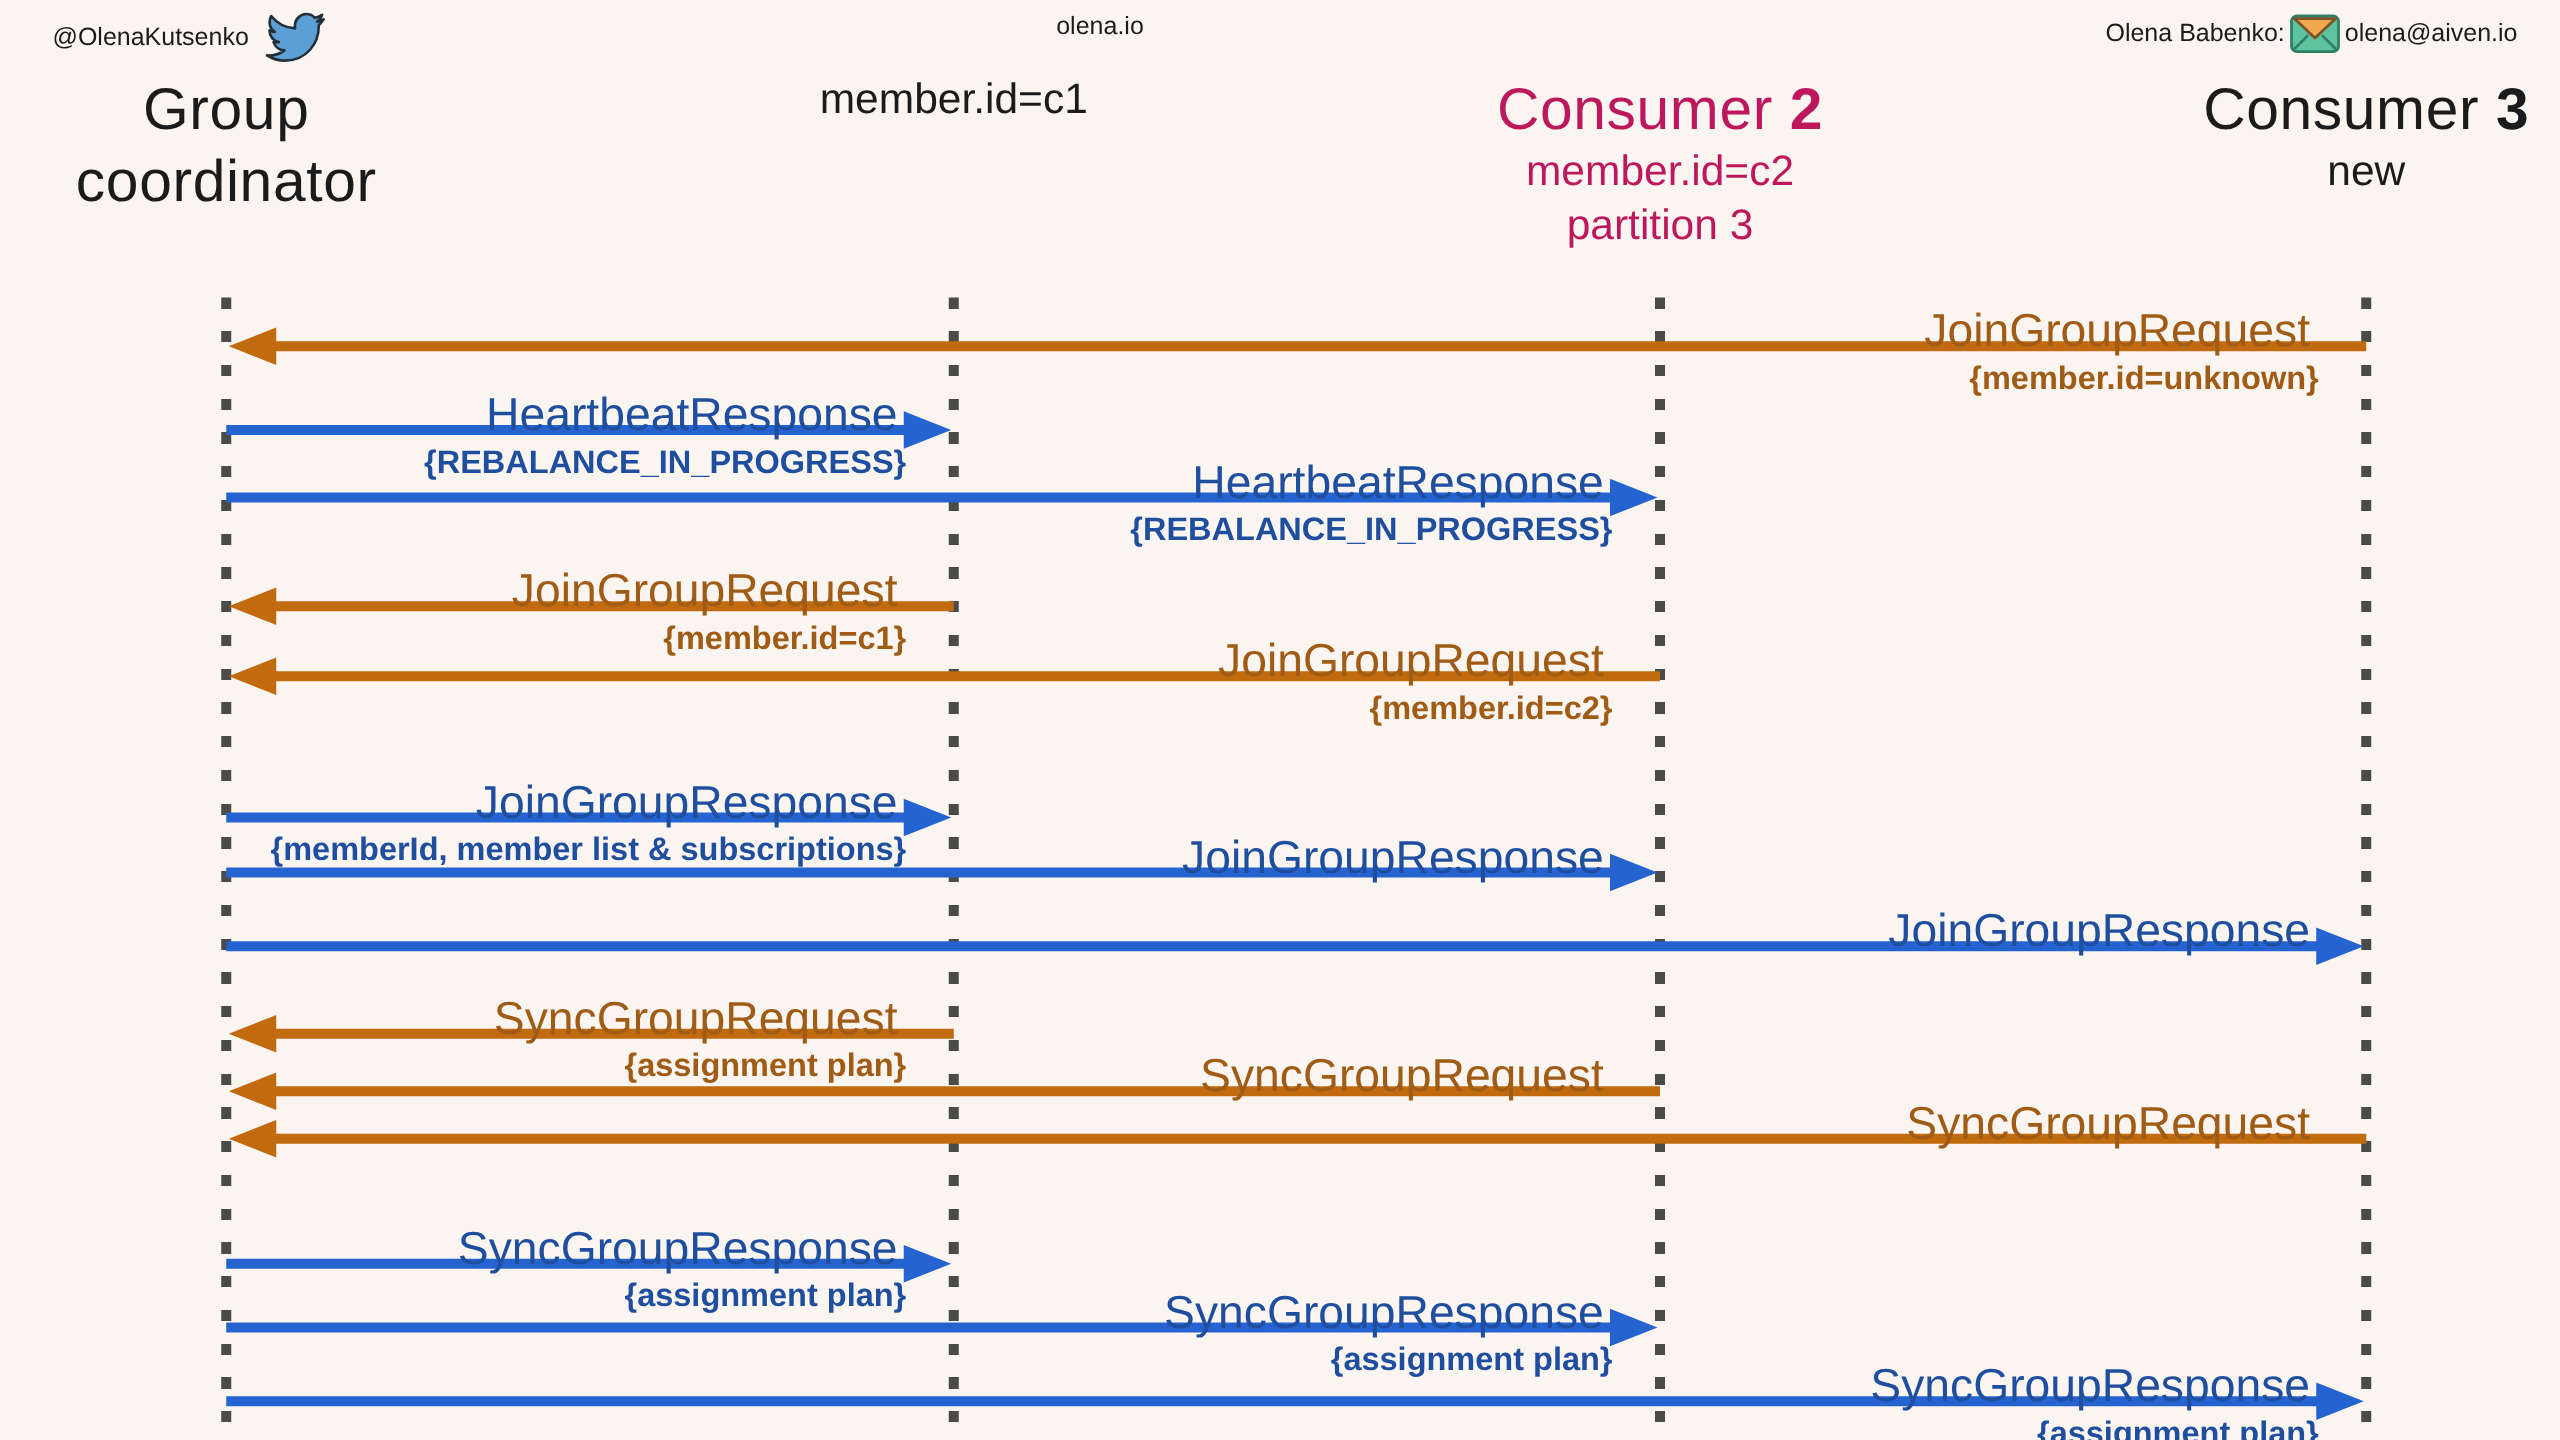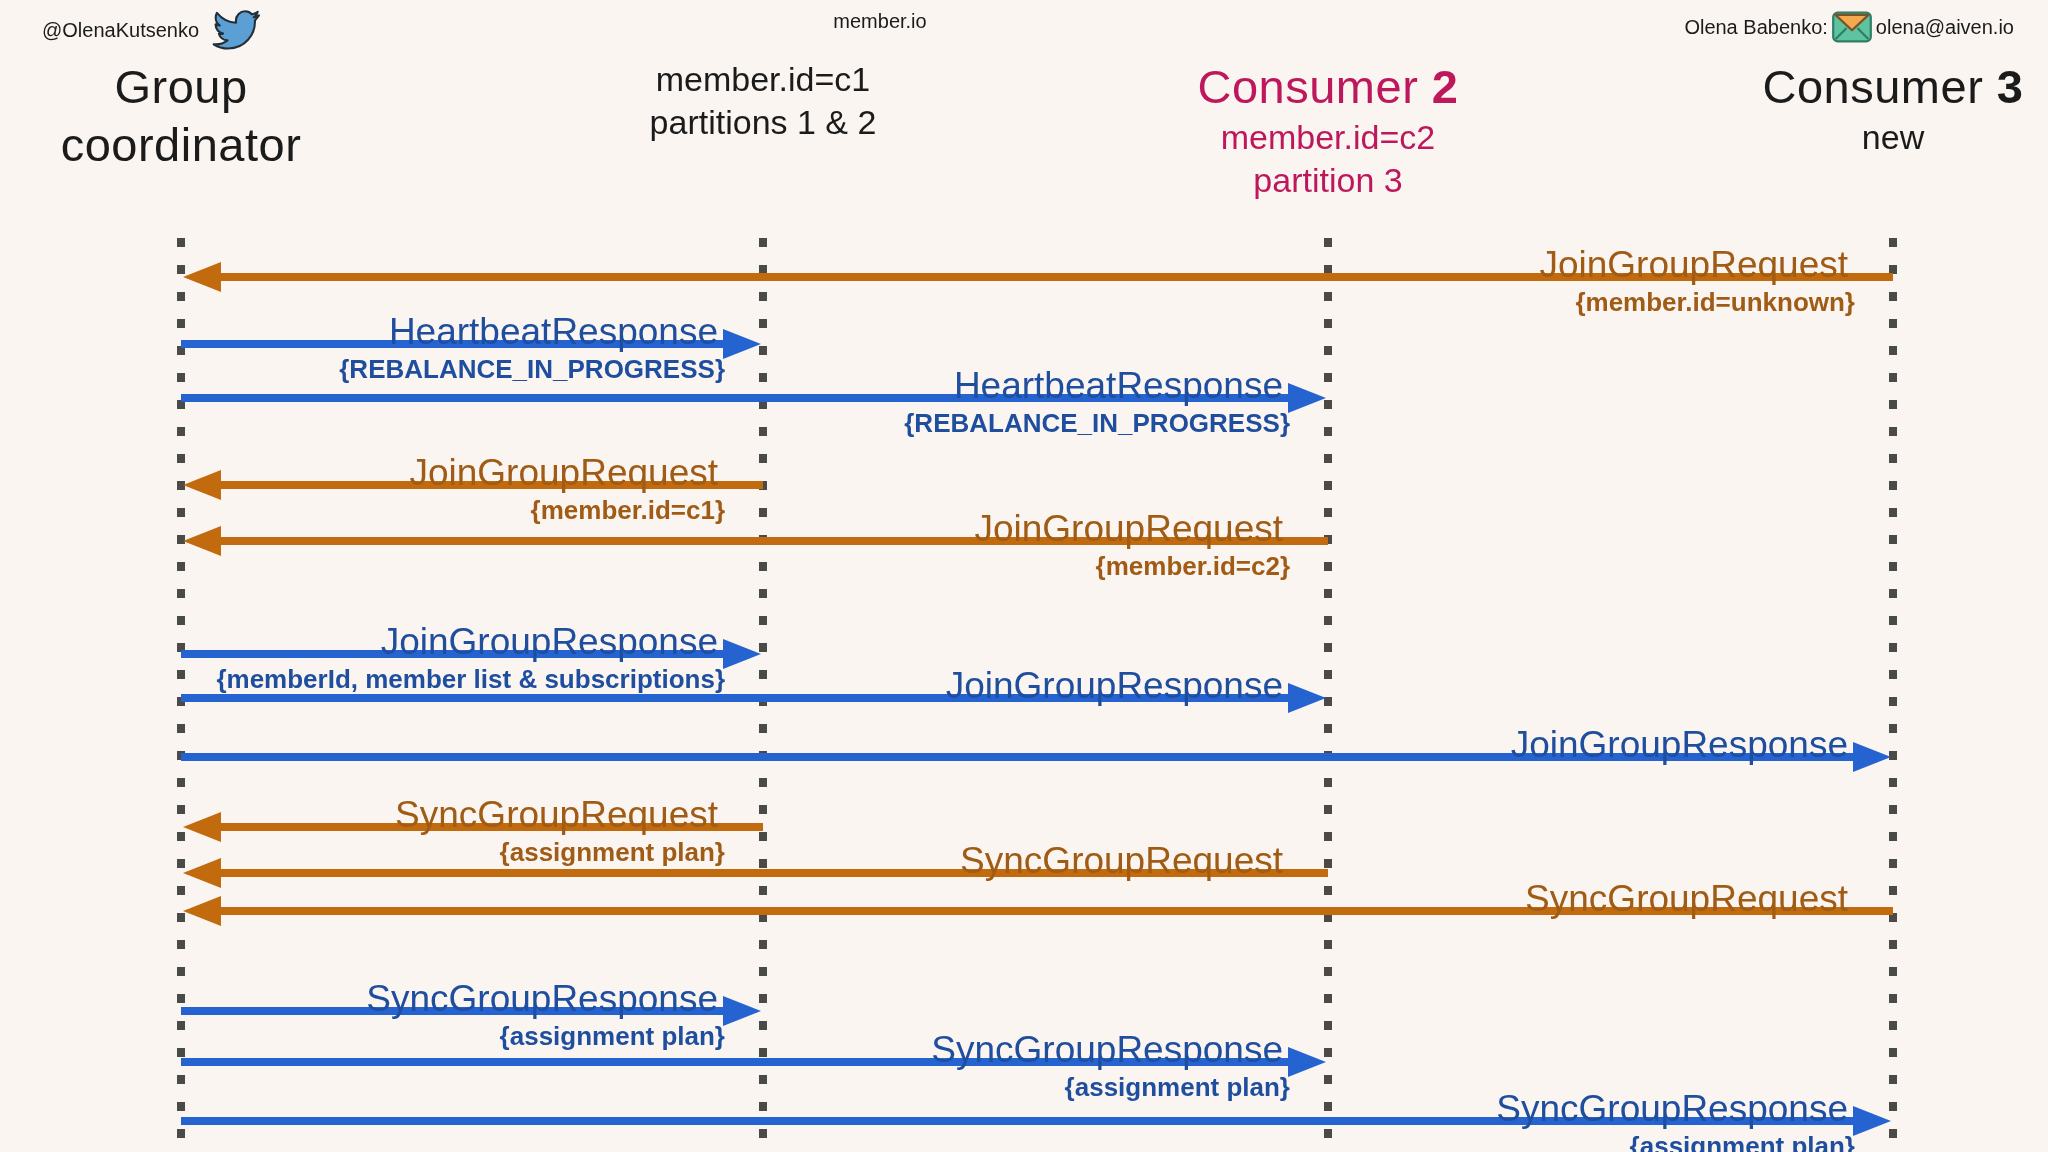--- a/index.html
+++ b/index.html
@@ -61,21 +61,21 @@
 
   <div class="topbar">
     <div class="left">
       <span>@OlenaKutsenko</span>
       <span class="icon">
         <svg viewBox="0 0 48 42" width="50" height="44" aria-hidden="true">
           <path d="M46 7c-1.6.9-3.3 1.5-5 1.8 1.8-1.2 3.2-3 3.8-5.2-1.7 1.1-3.6 1.9-5.6 2.3C37.6 4 35.3 3 32.8 3c-4.9 0-8.9 4-8.9 9 0 .7.1 1.4.2 2-7.4-.4-14-4-18.4-9.5-.8 1.4-1.2 3-1.2 4.7 0 3.1 1.6 5.9 4 7.5-1.5 0-2.9-.4-4.1-1.1v.1c0 4.4 3.1 8 7.2 8.8-.8.2-1.6.3-2.4.3-.6 0-1.2-.1-1.7-.2 1.2 3.6 4.5 6.2 8.4 6.3-3.1 2.4-7 3.9-11.2 3.9-.7 0-1.4 0-2.2-.1 4 2.6 8.8 4.1 13.9 4.1 16.7 0 25.8-13.8 25.8-25.8v-1.2C43.3 10.4 44.8 8.8 46 7z" fill="#5b9fd4" stroke="#232f38" stroke-width="2" stroke-linejoin="round"></path>
         </svg>
       </span>
     </div>
-    <div class="center">member.io</div>
+    <div class="center">olena.io</div>
     <div class="right">
       <span>Olena Babenko:</span>
       <span class="icon">
         <svg viewBox="0 0 38 34" width="42" height="38" aria-hidden="true">
           <rect x="2" y="4" width="34" height="26" rx="4" fill="#5ec4a0" stroke="#2e7f66" stroke-width="2"></rect>
           <path d="M4 6 L19 20 L34 6 Z" fill="#f3aa4e" stroke="#7c5326" stroke-width="2" stroke-linejoin="round"></path>
           <path d="M4 28 L14 18 M34 28 L24 18" fill="none" stroke="#2e7f66" stroke-width="2"></path>
         </svg>
       </span>
       <span>olena@aiven.io</span>
@@ -84,21 +84,20 @@
 
   <div id="diagram-layer">
       <div class="lifeline" style="left: 177px; top: 238px; height: 914px;"></div>
       <div class="col-header" style="left: -129px; top: 58px; color: rgb(27, 27, 27);">
         <div class="title">Group</div>
         <div class="title">coordinator</div>
       </div>
       <div class="lifeline" style="left: 759px; top: 238px; height: 914px;"></div>
       <div class="col-header" style="left: 453px; top: 58px; color: rgb(27, 27, 27);">
         <div class="subtitle">member.id=c1</div>
-        <div class="subtitle">partitions 1 &amp; 2</div>
       </div>
       <div class="lifeline" style="left: 1324px; top: 238px; height: 914px;"></div>
       <div class="col-header" style="left: 1018px; top: 58px; color: #be185d;">
         <div class="title">Consumer <b>2</b></div>
         <div class="subtitle">member.id=c2</div>
         <div class="subtitle">partition 3</div>
       </div>
       <div class="lifeline" style="left: 1889px; top: 238px; height: 914px;"></div>
       <div class="col-header" style="left: 1583px; top: 58px; color: rgb(27, 27, 27);">
         <div class="title">Consumer <b>3</b></div>

